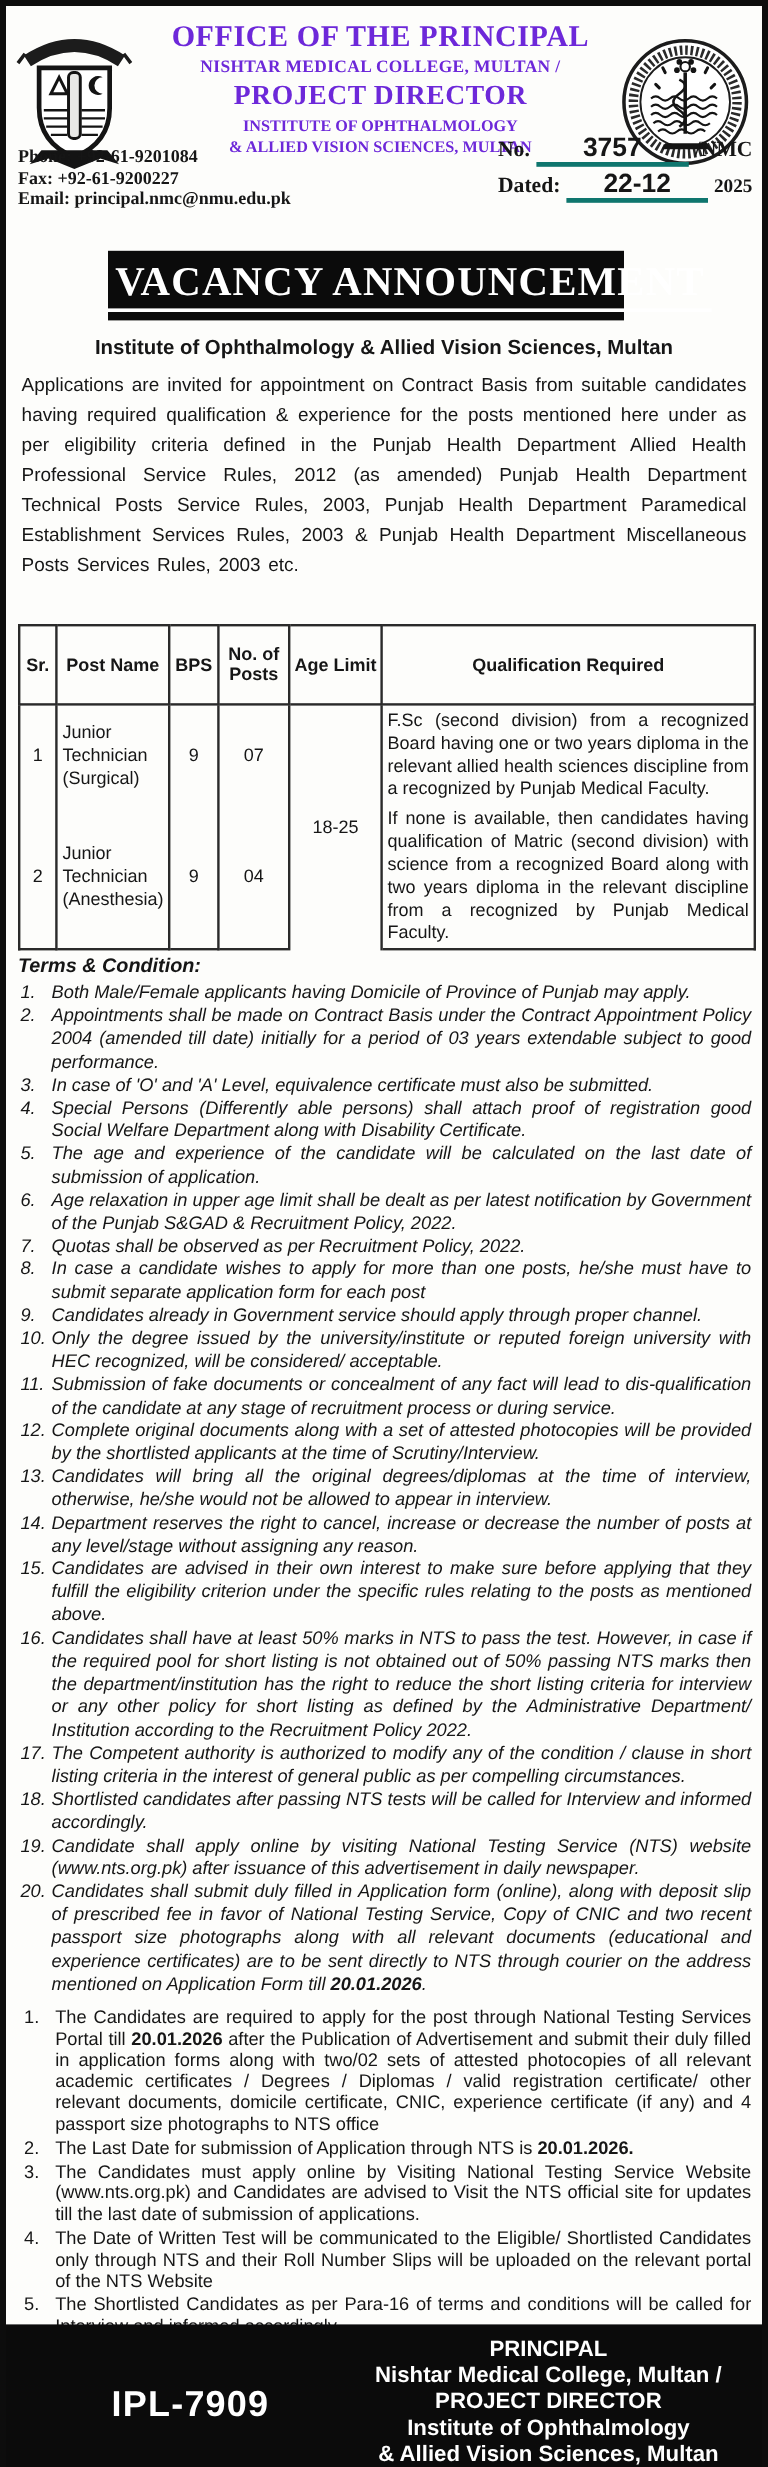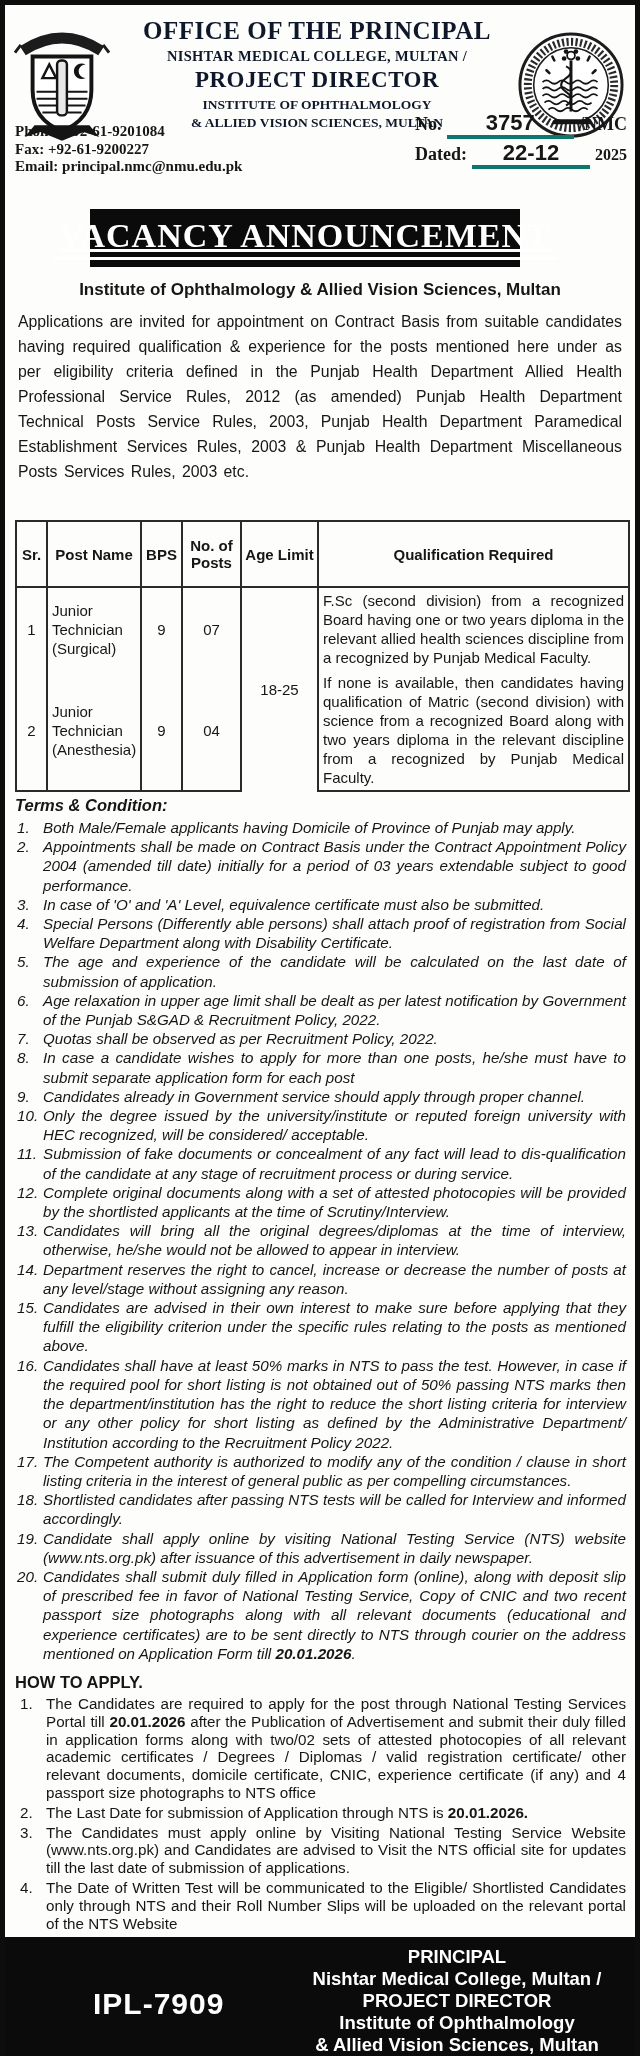--- a/index.html
+++ b/index.html
@@ -15,21 +15,21 @@
     font-family: "Liberation Sans", sans-serif;
   }
   .content { height: 1937px; overflow: hidden; position: relative; }
 
   
   .letterhead { position: relative; height: 198px; }
   .crest { position: absolute; left: 8px; top: 16px; }
   .seal  { position: absolute; right: 10px; top: 26px; }
   .head-center {
     margin: 0 118px 0 112px; padding-top: 12px; text-align: center;
-    font-family: "Liberation Serif", serif; font-weight: 700; color: #0f172a;
+    font-family: "Liberation Serif", serif; font-weight: 700; color: #6d28d9;
   }
   .hc-1 { font-size: 25px; letter-spacing: .5px; }
   .hc-2 { font-size: 14.5px; margin-top: 3px; letter-spacing: .3px; }
   .hc-3 { font-size: 23px; margin-top: 2px; letter-spacing: .5px; }
   .hc-4 { font-size: 13.5px; margin-top: 4px; }
   .hc-5 { font-size: 13.5px; margin-top: 2px; }
   .contact {
     position: absolute; left: 10px; top: 118px;
     font-family: "Liberation Serif", serif; font-weight: 700;
     font-size: 15px; line-height: 17.5px; white-space: nowrap;
@@ -44,21 +44,21 @@
     border-bottom: 4px solid #0f766e;
     font-family: "Liberation Sans", sans-serif; font-weight: 700; font-size: 22px;
     line-height: 24px;
   }
   .ref-year { font-size: 16px; }
 
   
   .banner {
     margin: 6px 0 0 85px; width: 430px; height: 58px;
     background: #0b0b0b; color: #fff; text-align: center;
-    display: flex; align-items: center; justify-content: center; text-decoration: underline;
+    display: flex; align-items: center; 
   }
   .banner span {
     font-family: "Liberation Serif", serif; font-weight: 700; font-size: 34px;
     letter-spacing: 1px; border-bottom: 3px solid #fff; padding: 0 6px 2px 6px;
     white-space: nowrap;
   }
 
   
   .subtitle { margin-top: 13px; text-align: center; font-weight: 700; font-size: 17px; }
   .intro {
@@ -221,42 +221,41 @@
       </tr>
     </tbody>
   </table>
 
   <section class="terms">
     <h3 class="sec-heading">Terms &amp; Condition:</h3>
     <ol class="numlist terms-list">
       <li>Both Male/Female applicants having Domicile of Province of Punjab may apply.</li>
       <li>Appointments shall be made on Contract Basis under the Contract Appointment Policy 2004 (amended till date) initially for a period of 03 years extendable subject to good performance.</li>
       <li>In case of 'O' and 'A' Level, equivalence certificate must also be submitted.</li>
-      <li>Special Persons (Differently able persons) shall attach proof of registration from Social Welfare Department along with Disability Certificate.</li>
+      <li>Special Persons (Differently able persons) shall attach proof of registration good Social Welfare Department along with Disability Certificate.</li>
       <li>The age and experience of the candidate will be calculated on the last date of submission of application.</li>
       <li>Age relaxation in upper age limit shall be dealt as per latest notification by Government of the Punjab S&amp;GAD &amp; Recruitment Policy, 2022.</li>
       <li>Quotas shall be observed as per Recruitment Policy, 2022.</li>
       <li>In case a candidate wishes to apply for more than one posts, he/she must have to submit separate application form for each post</li>
       <li>Candidates already in Government service should apply through proper channel.</li>
       <li>Only the degree issued by the university/institute or reputed foreign university with HEC recognized, will be considered/ acceptable.</li>
       <li>Submission of fake documents or concealment of any fact will lead to dis-qualification of the candidate at any stage of recruitment process or during service.</li>
       <li>Complete original documents along with a set of attested photocopies will be provided by the shortlisted applicants at the time of Scrutiny/Interview.</li>
       <li>Candidates will bring all the original degrees/diplomas at the time of interview, otherwise, he/she would not be allowed to appear in interview.</li>
       <li>Department reserves the right to cancel, increase or decrease the number of posts at any level/stage without assigning any reason.</li>
       <li>Candidates are advised in their own interest to make sure before applying that they fulfill the eligibility criterion under the specific rules relating to the posts as mentioned above.</li>
       <li>Candidates shall have at least 50% marks in NTS to pass the test. However, in case if the required pool for short listing is not obtained out of 50% passing NTS marks then the department/institution has the right to reduce the short listing criteria for interview or any other policy for short listing as defined by the Administrative Department/ Institution according to the Recruitment Policy 2022.</li>
       <li>The Competent authority is authorized to modify any of the condition / clause in short listing criteria in the interest of general public as per compelling circumstances.</li>
       <li>Shortlisted candidates after passing NTS tests will be called for Interview and informed accordingly.</li>
       <li>Candidate shall apply online by visiting National Testing Service (NTS) website (www.nts.org.pk) after issuance of this advertisement in daily newspaper.</li>
       <li>Candidates shall submit duly filled in Application form (online), along with deposit slip of prescribed fee in favor of National Testing Service, Copy of CNIC and two recent passport size photographs along with all relevant documents (educational and experience certificates) are to be sent directly to NTS through courier on the address mentioned on Application Form till <b>20.01.2026</b>.</li>
     </ol>
   </section>
 
   <section class="howto">
-    <h3 class="sec-heading">HOW TO APPLY.</h3>
     <ol class="numlist howto-list">
       <li>The Candidates are required to apply for the post through National Testing Services Portal till <b>20.01.2026</b> after the Publication of Advertisement and submit their duly filled in application forms along with two/02 sets of attested photocopies of all relevant academic certificates / Degrees / Diplomas / valid registration certificate/ other relevant documents, domicile certificate, CNIC, experience certificate (if any) and 4 passport size photographs to NTS office</li>
       <li>The Last Date for submission of Application through NTS is <b>20.01.2026.</b></li>
       <li>The Candidates must apply online by Visiting National Testing Service Website (www.nts.org.pk) and Candidates are advised to Visit the NTS official site for updates till the last date of submission of applications.</li>
       <li>The Date of Written Test will be communicated to the Eligible/ Shortlisted Candidates only through NTS and their Roll Number Slips will be uploaded on the relevant portal of the NTS Website</li>
       <li>The Shortlisted Candidates as per Para-16 of terms and conditions will be called for Interview and informed accordingly.</li>
 
     </ol>
   </section>
 

